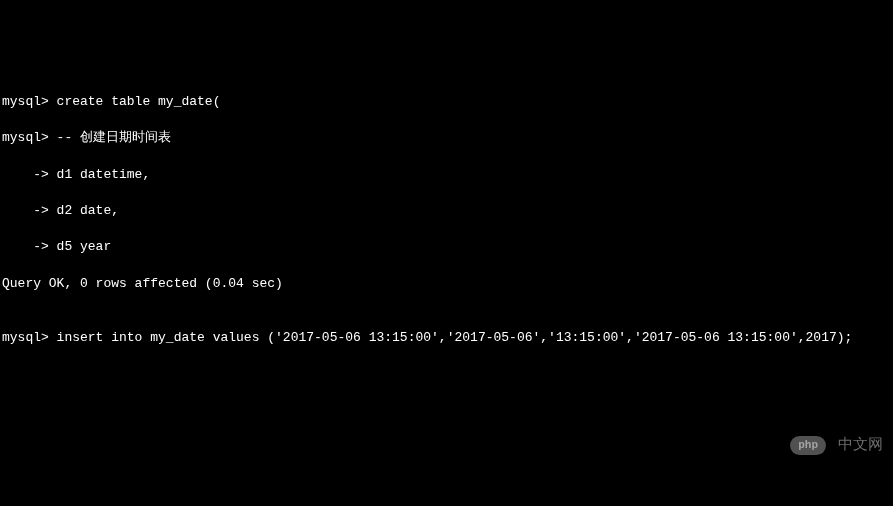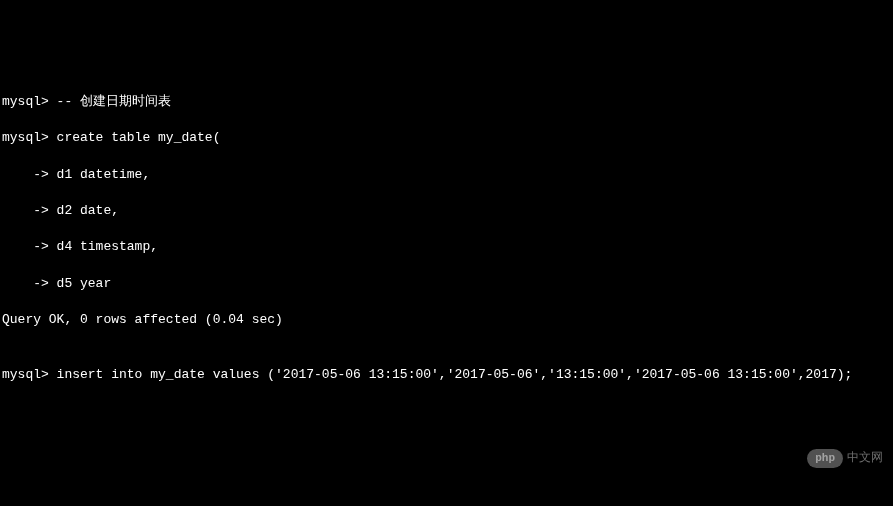--- a/index.html
+++ b/index.html
@@ -21,51 +21,50 @@
       position: relative;
     }
     .terminal {
       font-family: 'Courier New', Consolas, monospace;
     }
     .line {
       white-space: pre;
     }
     .watermark {
       position: absolute;
-      bottom: 38px;
+      bottom: 50px;
       right: 10px;
       display: flex;
       align-items: center;
-      gap: 4px;
+      gap: 12px;
       opacity: 0.8;
     }
     .watermark-badge {
       background: #666;
       color: #ccc;
       border-radius: 10px;
       padding: 2px 8px;
       font-size: 11px;
       font-weight: bold;
     }
     .watermark-text {
       color: #888;
-      font-size: 12px;
+      font-size: 15px;
     }
   </style>
 </head>
 <body>
 
 
 
 <div class="terminal">
+<div class="line">mysql&gt; create table my_date(</div>
 <div class="line">mysql&gt; -- 创建日期时间表</div>
-<div class="line">mysql&gt; create table my_date(</div>
 <div class="line">    -&gt; d1 datetime,</div>
 <div class="line">    -&gt; d2 date,</div>
-<div class="line">    -&gt; d4 timestamp,</div>
 <div class="line">    -&gt; d5 year</div>
 <div class="line">Query OK, 0 rows affected (0.04 sec)</div>
 <div class="line"></div>
 <div class="line">mysql&gt; insert into my_date values ('2017-05-06 13:15:00','2017-05-06','13:15:00','2017-05-06 13:15:00',2017);</div>
 
 <div class="line"></div>
 
 
 <div class="line"></div>
 

